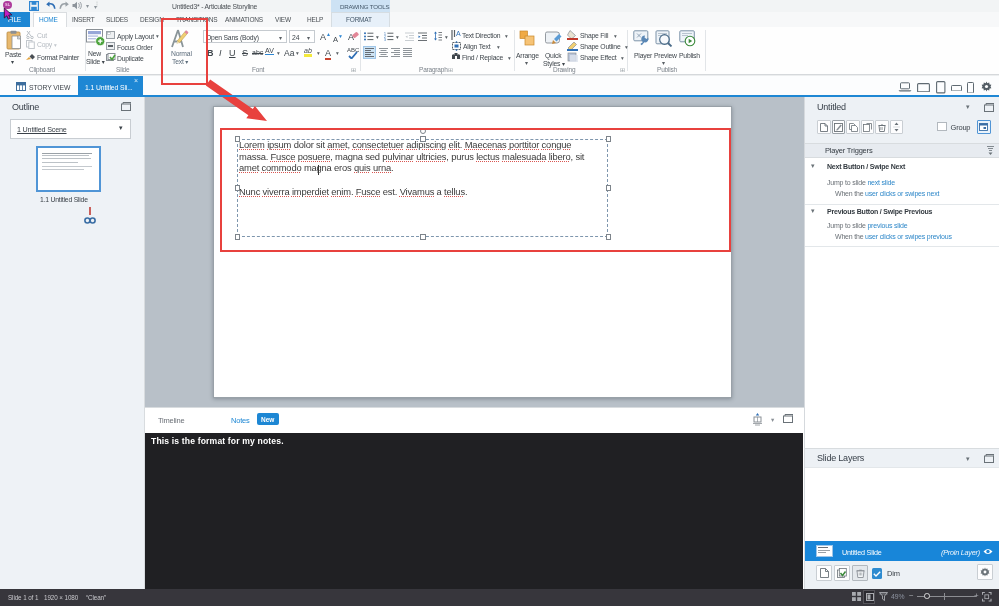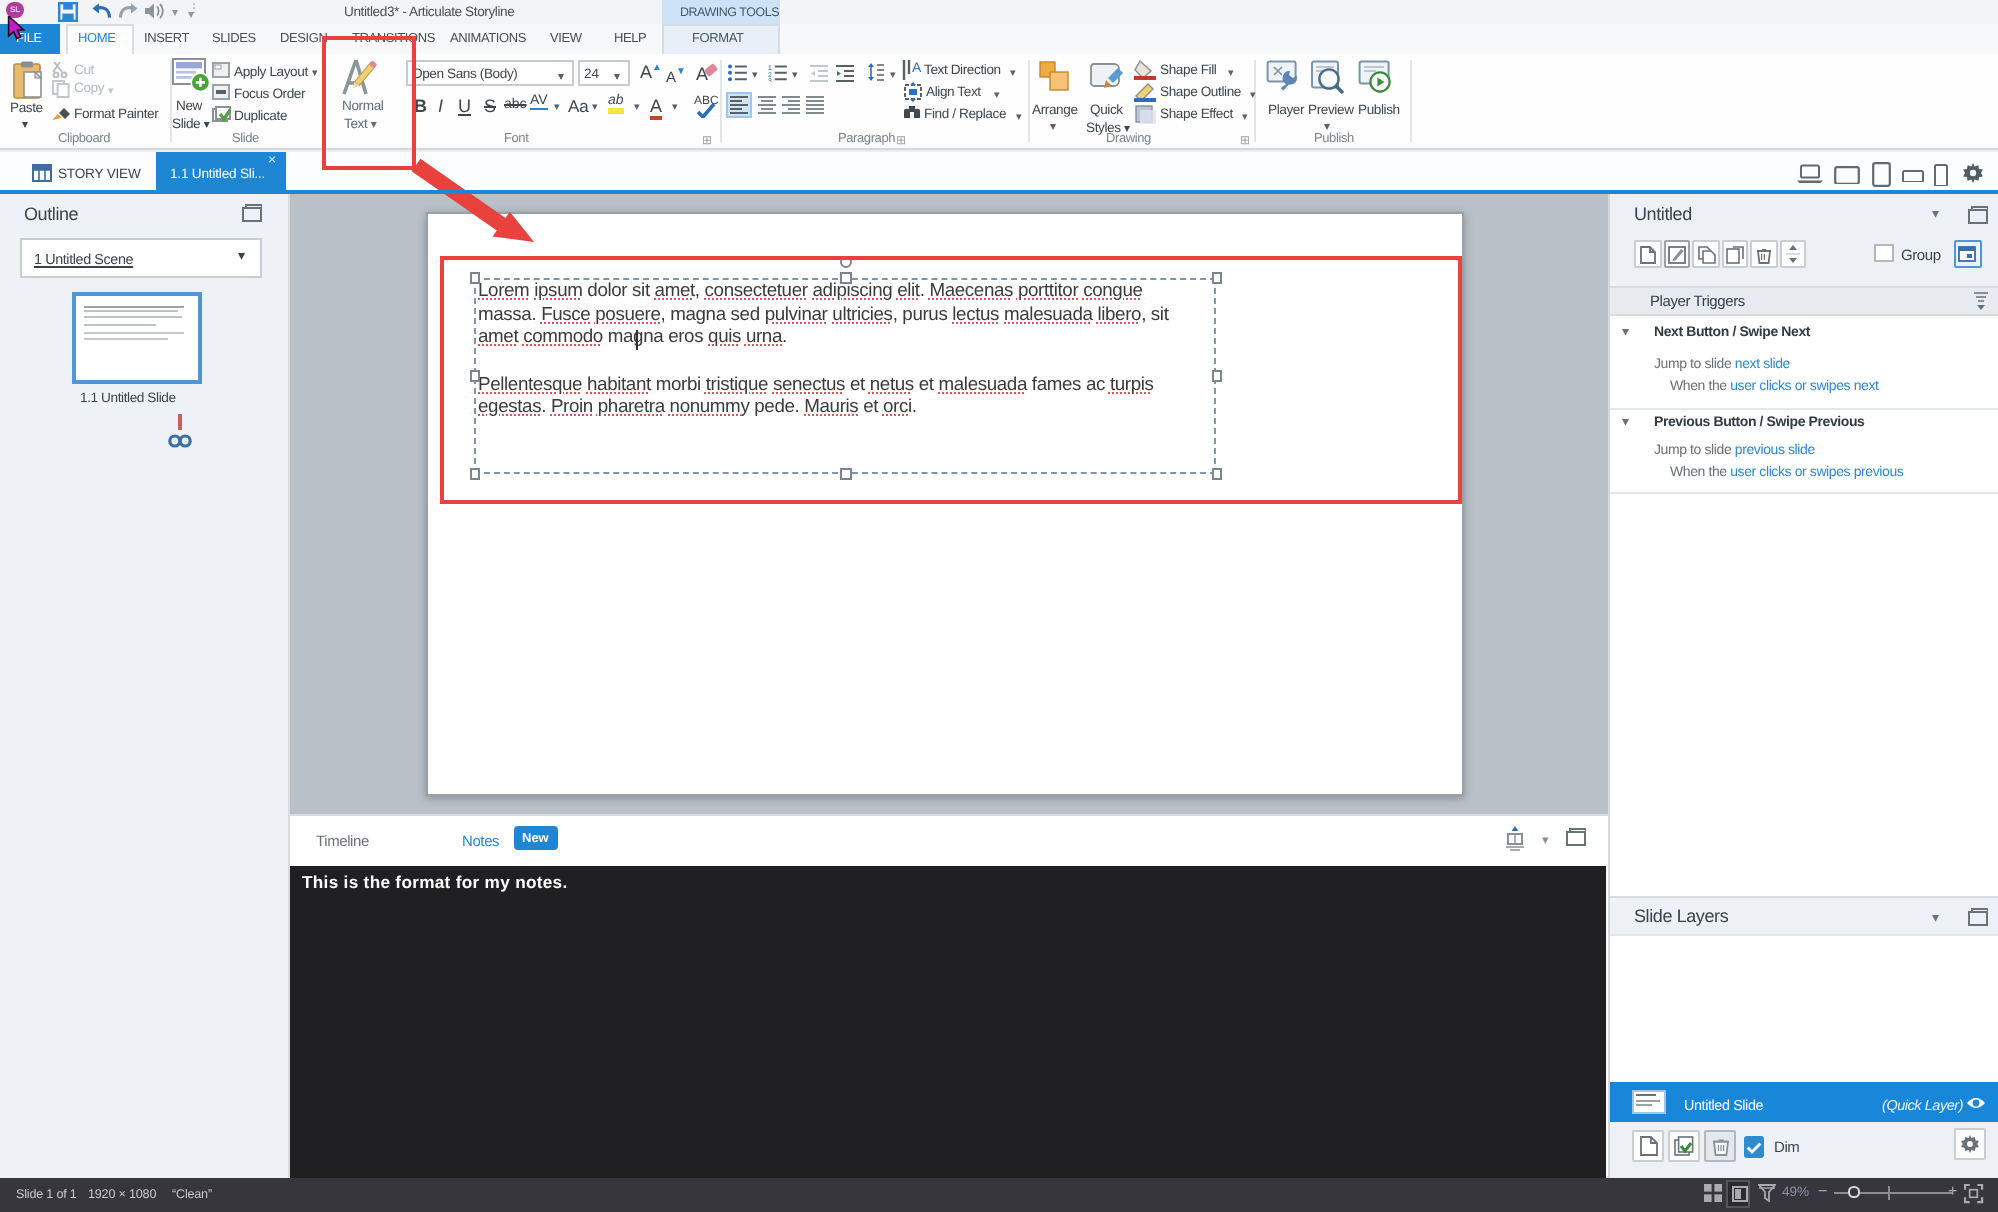--- a/index.html
+++ b/index.html
@@ -345,21 +345,21 @@
       <circle cx="3.4" cy="3.5" r="2.5" fill="none" stroke="#3a6ea5" stroke-width="1.6"></circle>
       <circle cx="8.6" cy="3.5" r="2.5" fill="none" stroke="#3a6ea5" stroke-width="1.6"></circle>
     </svg>
 
 <div class="abs" style="left:145px;top:97px;width:659px;height:310px;background:#b8c0c8;"></div>
 
 <div class="abs" style="left:213px;top:106px;width:519px;height:292px;background:#fff;border:1px solid #99a1a8;box-sizing:border-box;box-shadow:0 1px 4px rgba(70,80,92,0.45);"></div>
 
 <div class="abs" style="left:239px;top:139.2px;font-size:9.4px;line-height:11.45px;letter-spacing:-0.18px;color:#3b3b3b;white-space:nowrap;">
 <p style="margin:0 0 12.35px 0;"><u class="sp">Lorem</u> <u class="sp">ipsum</u> dolor sit <u class="sp">amet</u>, <u class="sp">consectetuer</u> <u class="sp">adipiscing</u> <u class="sp">elit</u>. <u class="sp">Maecenas</u> <u class="sp">porttitor</u> <u class="sp">congue</u><br>massa. <u class="sp">Fusce</u> <u class="sp">posuere</u>, magna sed <u class="sp">pulvinar</u> <u class="sp">ultricies</u>, purus <u class="sp">lectus</u> <u class="sp">malesuada</u> <u class="sp">libero</u>, sit<br><u class="sp">amet</u> <u class="sp">commodo</u> magna eros <u class="sp">quis</u> <u class="sp">urna</u>.</p>
-<p style="margin:0;"><u class="sp">Pellentesque</u> <u class="sp">habitant</u> morbi <u class="sp">tristique</u> <u class="sp">senectus</u> et <u class="sp">netus</u> et <u class="sp">malesuada</u> fames ac <u class="sp">turpis</u><br><u class="sp">egestas</u>. <u class="sp">Proin</u> <u class="sp">pharetra</u> <u class="sp">nonummy</u> pede. <u class="sp">Mauris</u> et <u class="sp">orci</u>.</p>
+<p style="margin:0 0 12.35px 0;"><u class="sp">Nunc</u> <u class="sp">viverra</u> <u class="sp">imperdiet</u> <u class="sp">enim</u>. <u class="sp">Fusce</u> est. <u class="sp">Vivamus</u> a <u class="sp">tellus</u>.</p>
 </div>
 <style>.sp{text-decoration:underline dotted #d95752 1.2px;text-underline-offset:1.2px;}</style>
 
 <div class="abs" style="left:237px;top:138.5px;width:371px;height:98px;border:1px dashed #7e96ad;box-sizing:border-box;"></div>
 
 <div class="abs hnd" style="left:234.5px;top:136px;"></div>
 <div class="abs hnd" style="left:420px;top:136px;"></div>
 <div class="abs hnd" style="left:605.5px;top:136px;"></div>
 <div class="abs hnd" style="left:234.5px;top:185px;"></div>
 <div class="abs hnd" style="left:605.5px;top:185px;"></div>
@@ -476,21 +476,21 @@
       <rect x="0.5" y="2" width="9" height="6.5" fill="none" stroke="#6a7278" stroke-width="1"></rect>
       <path d="M2 2 V0.5 H10 V6 H9.5" fill="none" stroke="#6a7278" stroke-width="1"></path>
     </svg>
 
 <div class="abs" style="left:805px;top:541px;width:194px;height:20px;background:#1886d9;"></div>
 <div class="abs" style="left:816px;top:544.5px;width:17px;height:12px;background:#fff;border:1px solid #9fc6e8;box-sizing:border-box;"></div>
 <div class="abs" style="left:818px;top:547px;width:10px;height:1.2px;background:#6a7076;"></div>
 <div class="abs" style="left:818px;top:549.5px;width:12px;height:1.2px;background:#9aa1a7;"></div>
 <div class="abs" style="left:818px;top:552px;width:8px;height:1.2px;background:#9aa1a7;"></div>
 <div class="tx" style="left:842px;top:547.5px;font-size:7.2px;letter-spacing:-0.2px;color:#fff;">Untitled Slide</div>
-<div class="tx" style="left:941px;top:547.5px;font-size:7.2px;font-style:italic;letter-spacing:-0.2px;color:#f0f6fb;">(Quick Layer)</div>
+<div class="tx" style="left:941px;top:547.5px;font-size:7.2px;font-style:italic;letter-spacing:-0.2px;color:#f0f6fb;">(Proin Layer)</div>
 <svg class="abs" style="left:983px;top:548px;" width="10" height="7" viewBox="0 0 10 7">
       <path d="M0.5 3.5 Q5 -1.5 9.5 3.5 Q5 8.5 0.5 3.5 Z" fill="#fff"></path>
       <circle cx="5" cy="3.5" r="1.7" fill="#1886d9"></circle>
     </svg>
 
 <div class="abs" style="left:805px;top:561px;width:194px;height:28px;background:#edf1f5;"></div>
 <div class="abs" style="left:816px;top:565px;width:15.5px;height:16px;background:#fdfdfe;border:1px solid #c9ced3;box-sizing:border-box;border-radius:1px;"></div>
 <div class="abs" style="left:834px;top:565px;width:15.5px;height:16px;background:#fdfdfe;border:1px solid #c9ced3;box-sizing:border-box;border-radius:1px;"></div>
 <div class="abs" style="left:852px;top:565px;width:15.5px;height:16px;background:#e4e8ec;border:1px solid #b2b8be;box-sizing:border-box;border-radius:1px;"></div>
 <svg class="abs" style="left:819.5px;top:568px;" width="9" height="10" viewBox="0 0 9 10">

